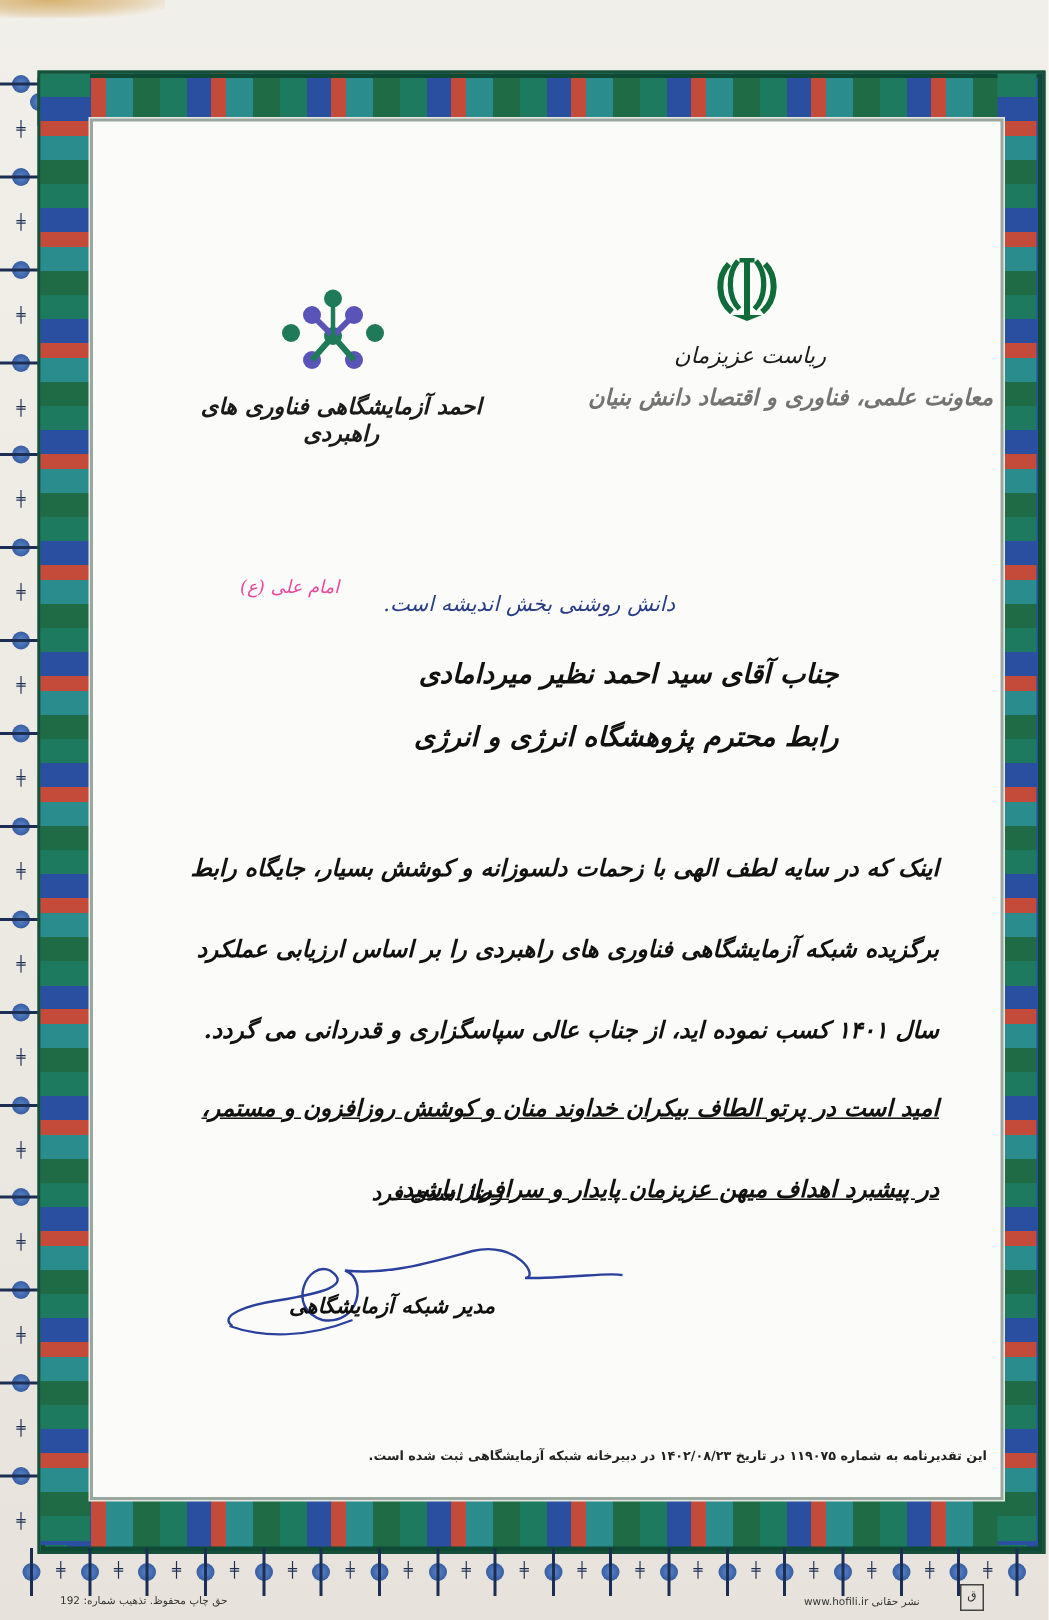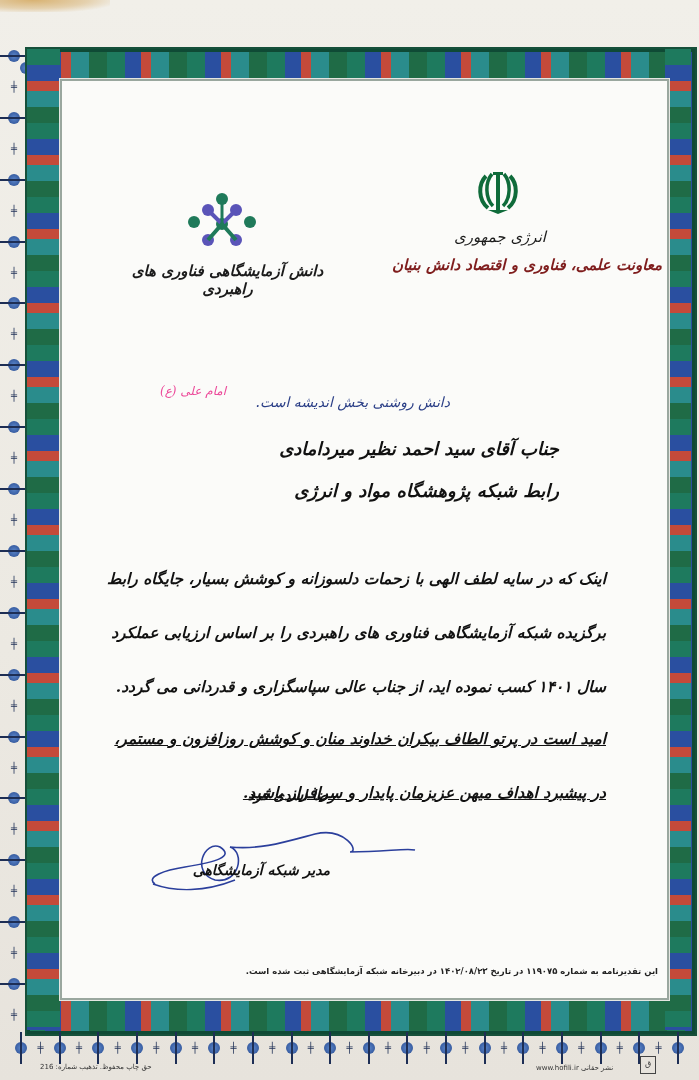--- a/index.html
+++ b/index.html
@@ -56,21 +56,21 @@
   }
 
   
   .emblem { position:absolute; left:476px; top:168px; width:44px; height:48px; }
   .org-left-title {
     position:absolute; left:440px; top:228px; width:120px; text-align:center;
     font-size:15px; color:#1b1b1b; font-style:italic; direction:rtl;
   }
   .org-left-sub {
     position:absolute; left:300px; top:256px; width:362px; text-align:right;
-    font-size:15px; font-weight:bold; color:#7f1d1d; font-style:italic; direction:rtl;
+    font-size:15px; font-weight:bold; color:#737373; font-style:italic; direction:rtl;
   }
   .logo { position:absolute; left:186px; top:192px; width:72px; height:58px; }
   .org-right-title {
     position:absolute; left:125px; top:262px; width:205px; text-align:center;
     font-size:15px; font-weight:bold; color:#1b1b1b; font-style:italic; direction:rtl;
   }
   .quote {
     position:absolute; left:220px; top:394px; width:230px; direction:rtl;
     font-size:14px; color:#2a3e86; font-style:italic;
   }
@@ -78,21 +78,21 @@
     position:absolute; left:160px; top:384px; width:130px; text-align:left; direction:rtl;
     font-size:12px; color:#ec4899; font-style:italic;
   }
   .recipient, .position {
     position:absolute; right:140px; text-align:right; direction:rtl;
     font-size:18px; font-weight:bold; color:#111; font-style:italic;
   }
   .recipient { top:438px; }
   .position { top:480px; }
   .body-para {
-    position:absolute; left:106px; width:500px; text-align:right; direction:rtl;
+    position:absolute; left:126px; width:500px; text-align:right; direction:rtl;
     font-size:15.5px; font-weight:bold; color:#111; font-style:italic; line-height:54px;
   }
   .p1 { top:552px; }
   .p2 { top:712px;text-decoration:underline; }
   .sig-name {
     position:absolute; left:205px; top:787px; width:130px; text-align:right; direction:rtl;
     font-size:14px; font-weight:bold; font-style:italic; color:#111;
   }
   .sig-title {
     position:absolute; left:190px; top:862px; width:140px; direction:rtl;
@@ -230,51 +230,51 @@
 
 <svg class="emblem" viewBox="0 0 44 48">
   <path d="M10 8 C2 16 2 32 12 40" stroke="#0f6b3a" stroke-width="4" fill="none"></path>
   <path d="M16 6 C9 14 9 30 17 38" stroke="#0f6b3a" stroke-width="3.5" fill="none"></path>
   <path d="M34 8 C42 16 42 32 32 40" stroke="#0f6b3a" stroke-width="4" fill="none"></path>
   <path d="M28 6 C35 14 35 30 27 38" stroke="#0f6b3a" stroke-width="3.5" fill="none"></path>
   <rect x="20" y="4" width="4" height="38" fill="#0f6b3a"></rect>
   <rect x="17" y="4" width="10" height="3" fill="#0f6b3a"></rect>
   <path d="M12 42 L32 42 L22 46 Z" fill="#0f6b3a"></path>
 </svg>
-<div class="org-left-title">انرژی جمهوری</div>
+<div class="org-left-title">ریاست عزیزمان</div>
 <div class="org-left-sub">معاونت علمی، فناوری و اقتصاد دانش بنیان</div>
 
 <svg class="logo" viewBox="0 0 72 58">
   <circle cx="36" cy="7" r="6" fill="#1f7a5a"></circle>
   <circle cx="8" cy="30" r="6" fill="#1f7a5a"></circle>
   <circle cx="64" cy="30" r="6" fill="#1f7a5a"></circle>
   <circle cx="22" cy="18" r="6" fill="#5a54b8"></circle>
   <circle cx="50" cy="18" r="6" fill="#5a54b8"></circle>
   <circle cx="36" cy="32" r="6" fill="#1f7a5a"></circle>
   <circle cx="22" cy="48" r="6" fill="#5a54b8"></circle>
   <circle cx="50" cy="48" r="6" fill="#5a54b8"></circle>
   <path d="M22 18 L36 32 L50 18" stroke="#5a54b8" stroke-width="4" fill="none"></path>
   <path d="M22 48 L36 32 L50 48" stroke="#1f7a5a" stroke-width="4" fill="none"></path>
   <path d="M36 7 L36 32" stroke="#1f7a5a" stroke-width="3" fill="none"></path>
 </svg>
-<div class="org-right-title">دانش آزمایشگاهی فناوری های راهبردی</div>
+<div class="org-right-title">احمد آزمایشگاهی فناوری های راهبردی</div>
 
 <div class="quote">دانش روشنی بخش اندیشه است.</div>
 <div class="quote-author">امام علی (ع)</div>
 
 <div class="recipient">جناب آقای سید احمد نظیر میردامادی</div>
-<div class="position">رابط شبکه پژوهشگاه مواد و انرژی</div>
+<div class="position">رابط محترم پژوهشگاه انرژی و انرژی</div>
 
 <div class="body-para p1">اینک که در سایه لطف الهی با زحمات دلسوزانه و کوشش بسیار، جایگاه رابط برگزیده شبکه آزمایشگاهی فناوری های راهبردی را بر اساس ارزیابی عملکرد سال ۱۴۰۱ کسب نموده اید، از جناب عالی سپاسگزاری و قدردانی می گردد.</div>
 <div class="body-para p2">امید است در پرتو الطاف بیکران خداوند منان و کوشش روزافزون و مستمر، در پیشبرد اهداف میهن عزیزمان پایدار و سرافراز باشید.</div>
 
 <svg class="signature" viewBox="0 0 275 75">
   <path d="M10 62 C0 55 20 48 40 45 C70 40 90 35 75 25 C60 18 45 50 70 58 C95 62 100 30 85 25 C115 28 140 20 170 12 C200 5 215 30 205 30 C240 30 260 26 270 28" stroke="#2b3f9c" stroke-width="1.6" fill="none"></path>
   <path d="M8 62 C30 70 60 70 90 58" stroke="#2b3f9c" stroke-width="1.4" fill="none"></path>
 </svg>
 <div class="sig-name">رضا اسدی فرد</div>
 <div class="sig-title">مدیر شبکه آزمایشگاهی</div>
 
 <div class="reg-note">این تقدیرنامه به شماره ۱۱۹۰۷۵ در تاریخ ۱۴۰۲/۰۸/۲۳ در دبیرخانه شبکه آزمایشگاهی ثبت شده است.</div>
 
-<div class="print-left">حق چاپ محفوظ. تذهیب شماره: 216</div>
+<div class="print-left">حق چاپ محفوظ. تذهیب شماره: 192</div>
 <div class="print-right">نشر حقانی  www.hofili.ir</div>
 <div class="publisher-logo">ق</div>
 
 </body></html>

